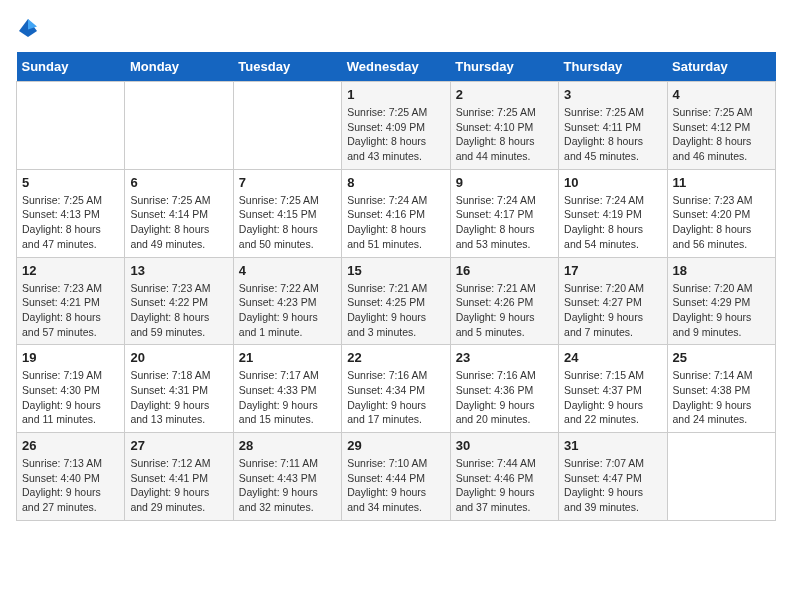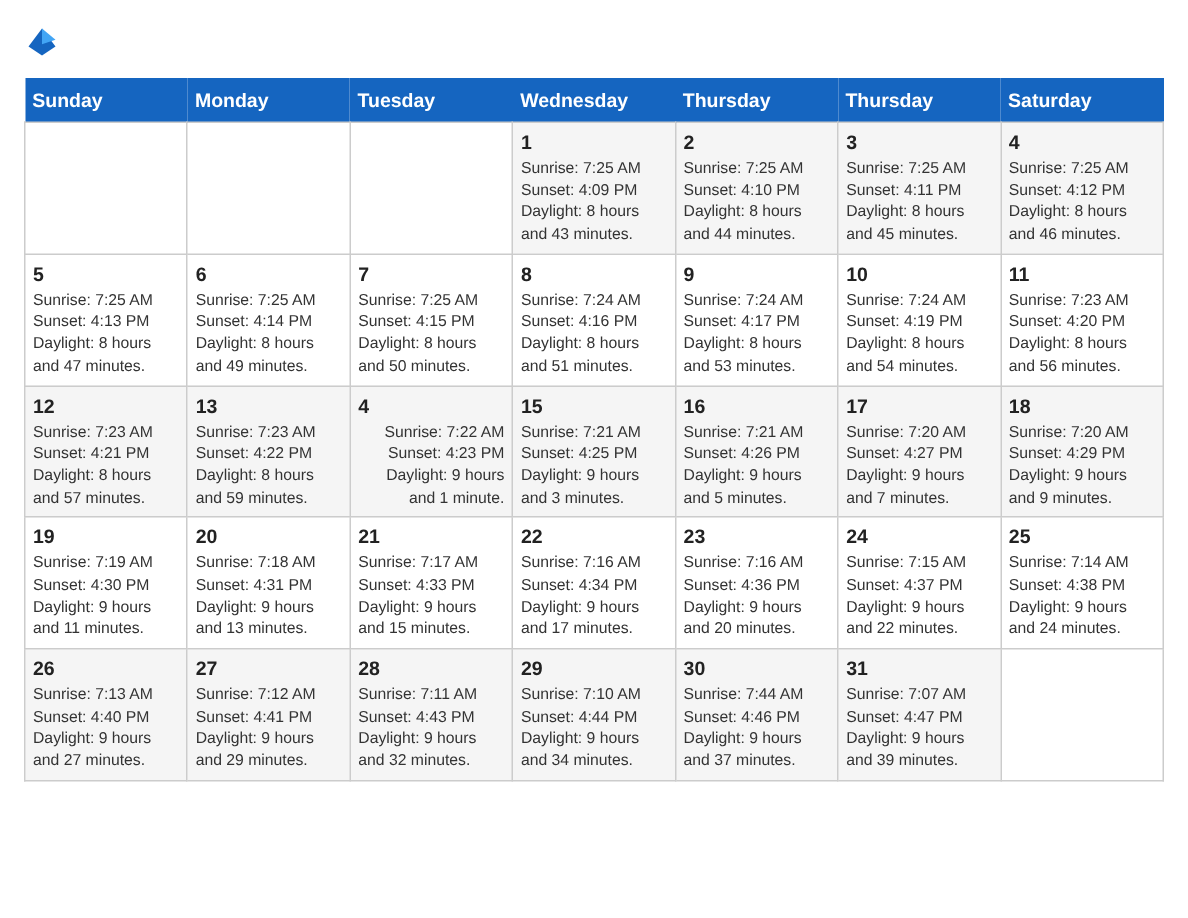--- a/index.html
+++ b/index.html
@@ -189,21 +189,21 @@
 Daylight: 8 hours and 57 minutes.</div>
         </td>
         <td>
           <div class="day-number">13</div>
           <div class="day-info" style="white-space: pre-line;">Sunrise: 7:23 AM
 Sunset: 4:22 PM
 Daylight: 8 hours and 59 minutes.</div>
         </td>
         <td>
           <div class="day-number">4</div>
-          <div class="day-info" style="white-space: pre-line; text-align: right;">Sunrise: 7:22 AM
+          <div class="day-info" style="white-space: pre-line;">Sunrise: 7:22 AM
 Sunset: 4:23 PM
 Daylight: 9 hours and 1 minute.</div>
         </td>
         <td>
           <div class="day-number">15</div>
           <div class="day-info" style="white-space: pre-line;">Sunrise: 7:21 AM
 Sunset: 4:25 PM
 Daylight: 9 hours and 3 minutes.</div>
         </td>
         <td>

